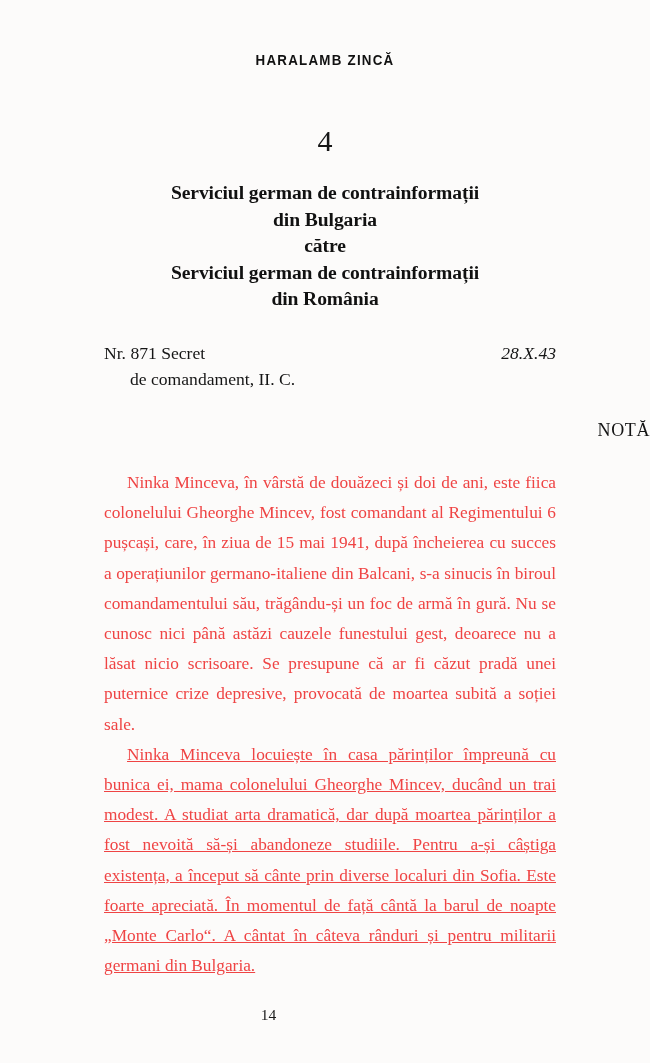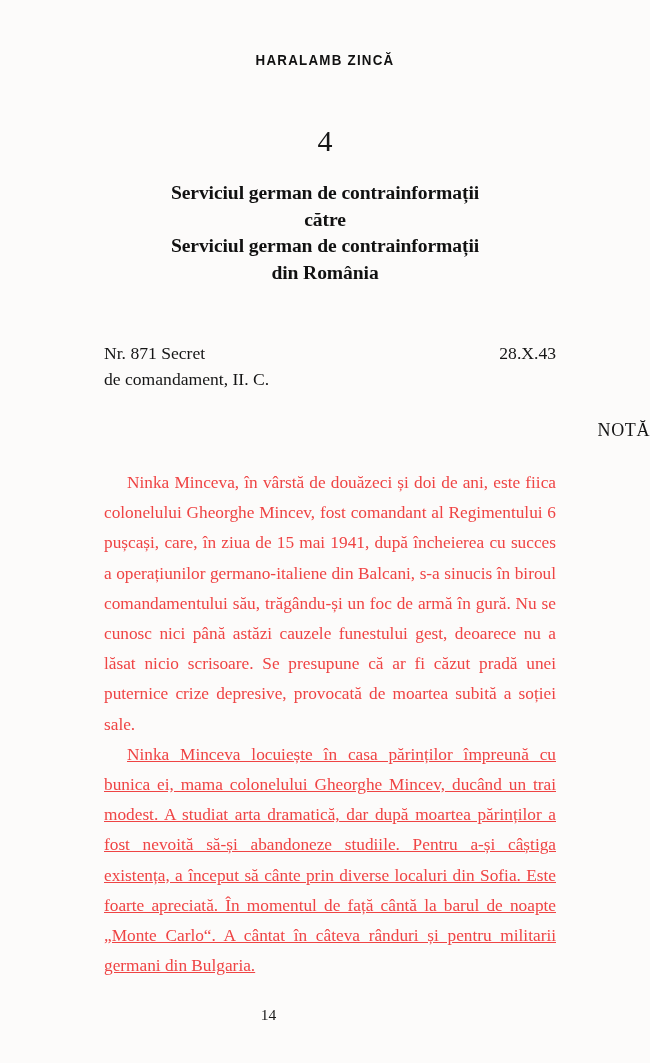--- a/index.html
+++ b/index.html
@@ -78,22 +78,22 @@
     font-size: 17.6px;
     line-height: 26px;
     color: #151515;
   }
   .doc-meta .meta-row {
     display: flex;
     justify-content: space-between;
     align-items: center;
   }
   .doc-meta .meta-left { white-space: nowrap; }
-  .doc-meta .meta-right { white-space: nowrap; }
-  .doc-meta .meta-row2 { white-space: nowrap; }
+  .doc-meta .meta-right { white-space: nowrap; font-style: italic; }
+  .doc-meta .meta-row2 { white-space: nowrap; margin-left: 26px; }
 
   
   .nota-heading {
     position: absolute;
     top: 418px;
     left: 0;
     width: 650px;
     text-align: right;
     font-size: 18px;
     line-height: 24px;
@@ -140,20 +140,21 @@
 <body>
 
 <div class="page">
 
   <div class="running-head">HARALAMB ZINCĂ</div>
 
   <div class="chapter-number">4</div>
 
   <div class="chapter-title">
     <span class="tline">Serviciul german de contrainformații</span>
+    <span class="tline">din Bulgaria</span>
     <span class="tline">către</span>
     <span class="tline">Serviciul german de contrainformații</span>
     <span class="tline">din România</span>
   </div>
 
   <div class="doc-meta">
     <div class="meta-row">
       <span class="meta-left">Nr. 871 Secret</span>
       <span class="meta-right">28.X.43</span>
     </div>

